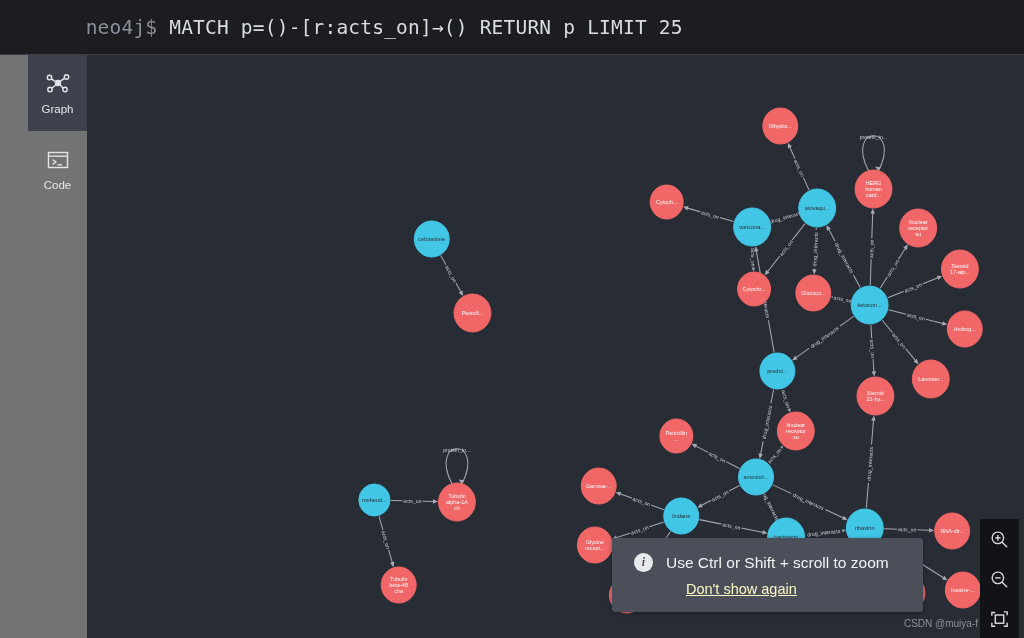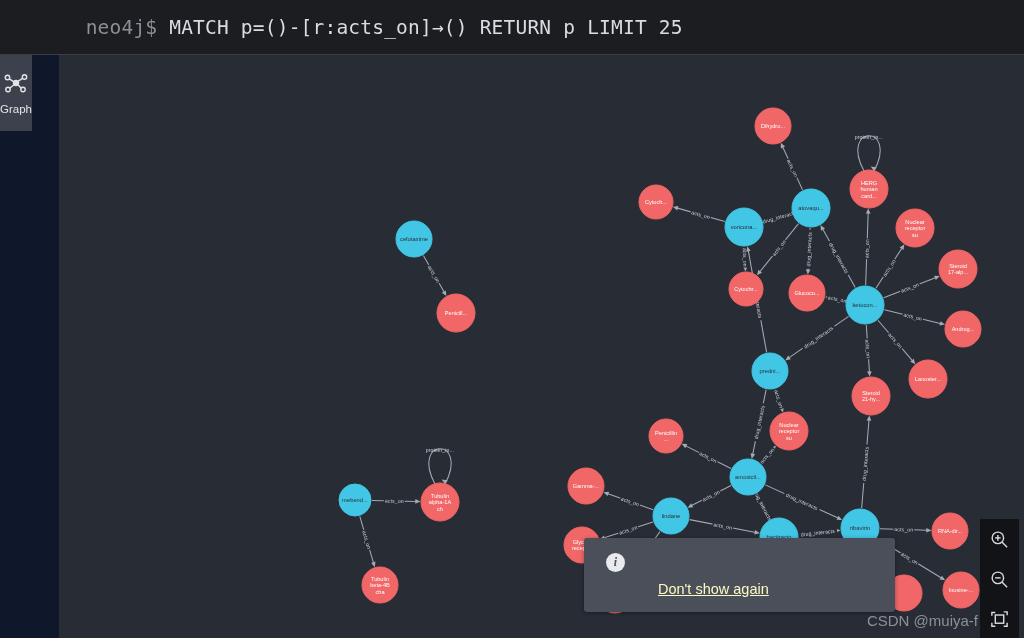--- a/index.html
+++ b/index.html
@@ -49,24 +49,25 @@
   .body-row {
     flex: 1;
     display: flex;
     min-height: 0;
   }
 
   
   .sidebar {
     width: 59px;
     min-width: 59px;
-    background: #0f172a;
-    display: flex;
-    flex-direction: row;
+    background: #737373;
+    display: flex;
+    flex-direction: column;
     padding-top: 0;
+    padding-left: 28px;
   }
   .side-item {
     height: 76px;
     display: flex;
     flex-direction: column;
     align-items: center;
     justify-content: center;
     gap: 7px;
     color: #d6d9de;
     cursor: pointer;
@@ -215,21 +216,21 @@
     color: #d6d9de;
   }
   .zoom-btn svg { display: block; }
 
   
   .watermark {
     position: absolute;
     right: 46px;
     bottom: 9px;
     color: #8c9099;
-    font-size: 15px;
+    font-size: 10px;
     pointer-events: none;
     white-space: nowrap;
   }
 </style>
 </head>
 <body>
 
 <div id="app">
 
   <div class="query-bar">
@@ -254,20 +255,31 @@
             <line x1="19.5" y1="7.3" x2="15.3" y2="10.2"></line>
             <line x1="6.7" y1="17.2" x2="10.7" y2="14"></line>
             <line x1="18.2" y1="17.3" x2="15.3" y2="14"></line>
           </svg>
         </span>
         <span class="side-label">Graph</span>
       </div>
 
 
 
+      <div class="side-item">
+        <span class="side-icon">
+          <svg viewBox="0 0 26 26" width="26" height="26" fill="none" stroke="#e2e4e8" stroke-width="1.4">
+            <rect x="3.5" y="5.5" width="19" height="15"></rect>
+            <line x1="3.5" y1="9.2" x2="22.5" y2="9.2"></line>
+            <path d="M7.5 12.5 L10.8 15 L7.5 17.5"></path>
+            <line x1="12.5" y1="17.8" x2="17" y2="17.8"></line>
+          </svg>
+        </span>
+        <span class="side-label">Code</span>
+      </div>
 
     </div>
 
     <div class="canvas-wrap">
       <svg class="graph-svg" id="graph-svg" viewBox="0 0 965 583" preserveAspectRatio="none">
           <g>
             <g>
               <line x1="364.3785048697093" y1="200.52403238948773" x2="385.400270292728" y2="237.5623809919494" class="edge-line"></line>
               <polygon points="387.37469237056155,241.04112465289415 382.8076660643347,237.6540505884202 386.8082212744212,235.38346519891167" class="edge-arrow"></polygon>
               <g transform="translate(374.88938758121867,219.04320669071856) rotate(60.42216131873867)">
@@ -705,20 +717,21 @@
             </g>
             <g>
               <circle cx="845" cy="538" r="18" class="node-circle-red"></circle>
             </g>
           </g>
         </svg>
 
       <div class="toast">
         <div class="toast-row">
           <div class="toast-info">i</div>
+          <div class="toast-msg">Use Ctrl or Shift + scroll to zoom</div>
         </div>
         <div class="toast-link">Don't show again</div>
       </div>
 
       <div class="watermark">CSDN @muiya-f</div>
 
       <div class="zoom-controls">
         <div class="zoom-btn">
           <svg viewBox="0 0 22 22" width="21" height="21" fill="none" stroke="#d6d9de" stroke-width="1.5">
             <circle cx="9.3" cy="9.3" r="6"></circle>

